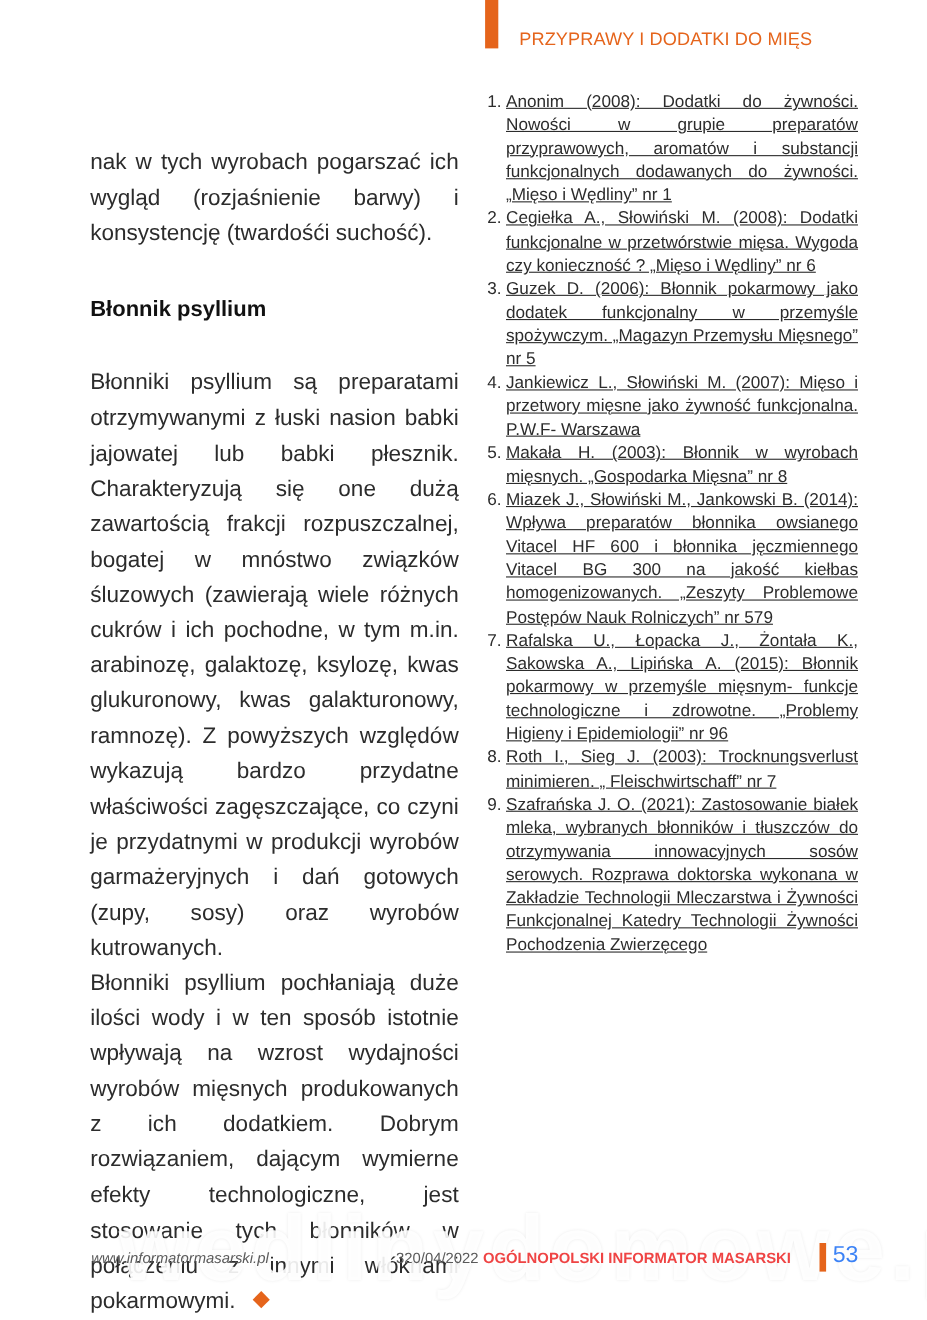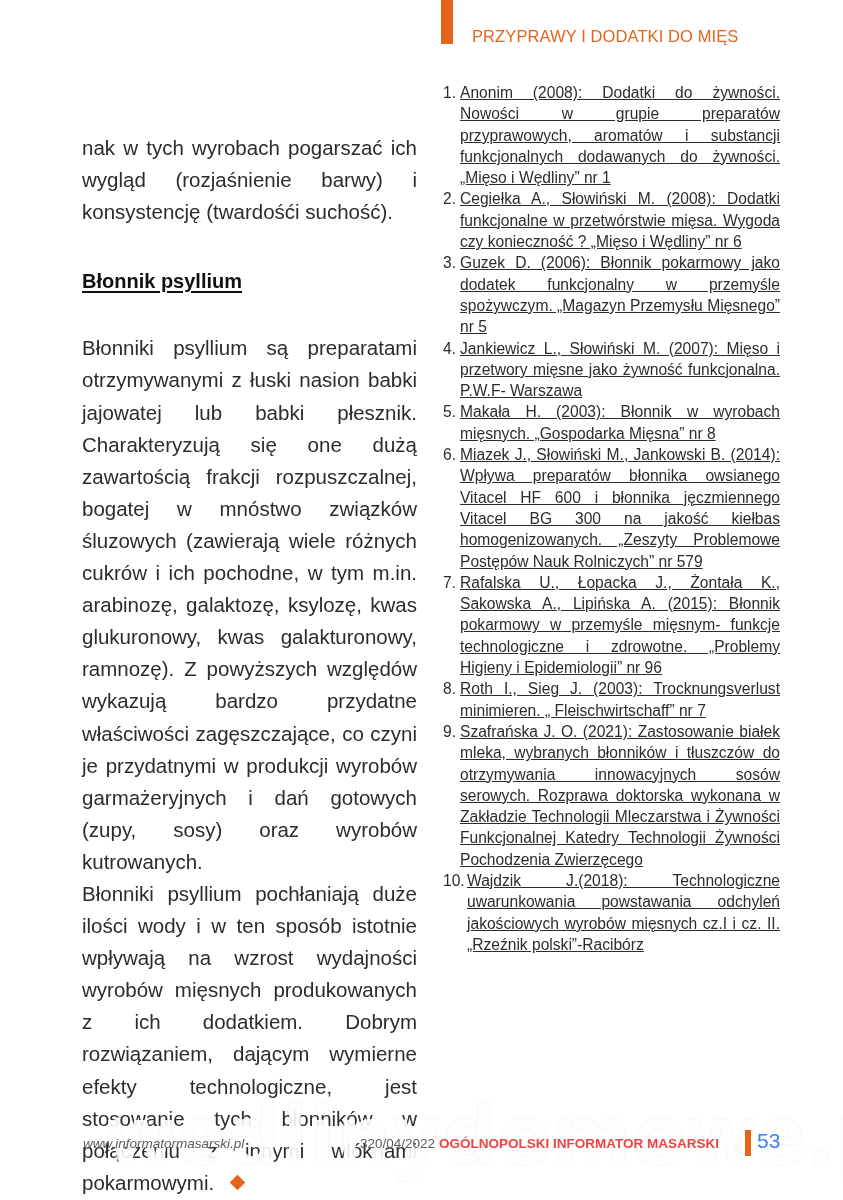--- a/index.html
+++ b/index.html
@@ -14,21 +14,21 @@
       position: absolute; left: 472px; top: 27px; font-size: 16.5px; font-weight: normal;
       color: var(--accent); letter-spacing: 0.1px; white-space: nowrap;
     }
     .left-col {
       position: absolute; left: 82px; top: 84px; width: 335px;
       font-size: 20.5px; line-height: 32.1px; color: #2c2c2c; margin-top: 48px;
     }
     .left-col p { margin: 0; text-align: justify; text-align-last: left; }
     .left-col .lead { margin-bottom: 37px; }
     .subheading {
-      font-weight: bold; text-decoration: underline; font-size: 20px; color: #111;
+      font-weight: bold; font-size: 20px; color: #111;
       margin: 0 0 35px 0; text-decoration-thickness: 1.5px; text-underline-offset: 3px;
     }
     .diamond {
       display: inline-block; width: 11px; height: 11px; background: var(--accent);
       transform: rotate(45deg); margin-left: 18px; vertical-align: 2px;
     }
     .right-col {
       position: absolute; left: 443px; top: 82px; width: 337px;
     }
     .lit-title {
@@ -104,24 +104,20 @@
         <span class="ref-text">Rafalska U., Łopacka J., Żontała K., Sakowska A., Lipińska A. (2015): Błonnik pokarmowy w przemyśle mięsnym- funkcje technologiczne i zdrowotne. „Problemy Higieny i Epidemiologii” nr 96</span>
       </li>
     <li class="ref-item">
         <span class="ref-num">8.</span>
         <span class="ref-text">Roth I., Sieg J. (2003): Trocknungsverlust minimieren. „ Fleischwirtschaff” nr 7</span>
       </li>
     <li class="ref-item">
         <span class="ref-num">9.</span>
         <span class="ref-text">Szafrańska J. O. (2021): Zastosowanie białek mleka, wybranych błonników i tłuszczów do otrzymywania innowacyjnych sosów serowych. Rozprawa doktorska wykonana w Zakładzie Technologii Mleczarstwa i Żywności Funkcjonalnej Katedry Technologii Żywności Pochodzenia Zwierzęcego</span>
       </li>
-    <li class="ref-item wide">
-        <span class="ref-num">10.</span>
-        <span class="ref-text">Wajdzik J.(2018): Technologiczne uwarunkowania powstawania odchyleń jakościowych wyrobów mięsnych cz.I i cz. II. „Rzeźnik polski”-Racibórz</span>
-      </li>
   </ol>
 </div>
 
 <div class="watermark">wedlinydomowe.pl</div>
 
 <div class="footer-url">www.informatormasarski.pl</div>
 <div class="footer-issue">320/04/2022</div>
 <div class="footer-pub">OGÓLNOPOLSKI INFORMATOR MASARSKI</div>
 <div class="footer-bar"></div>
 <div class="page-number">53</div>

